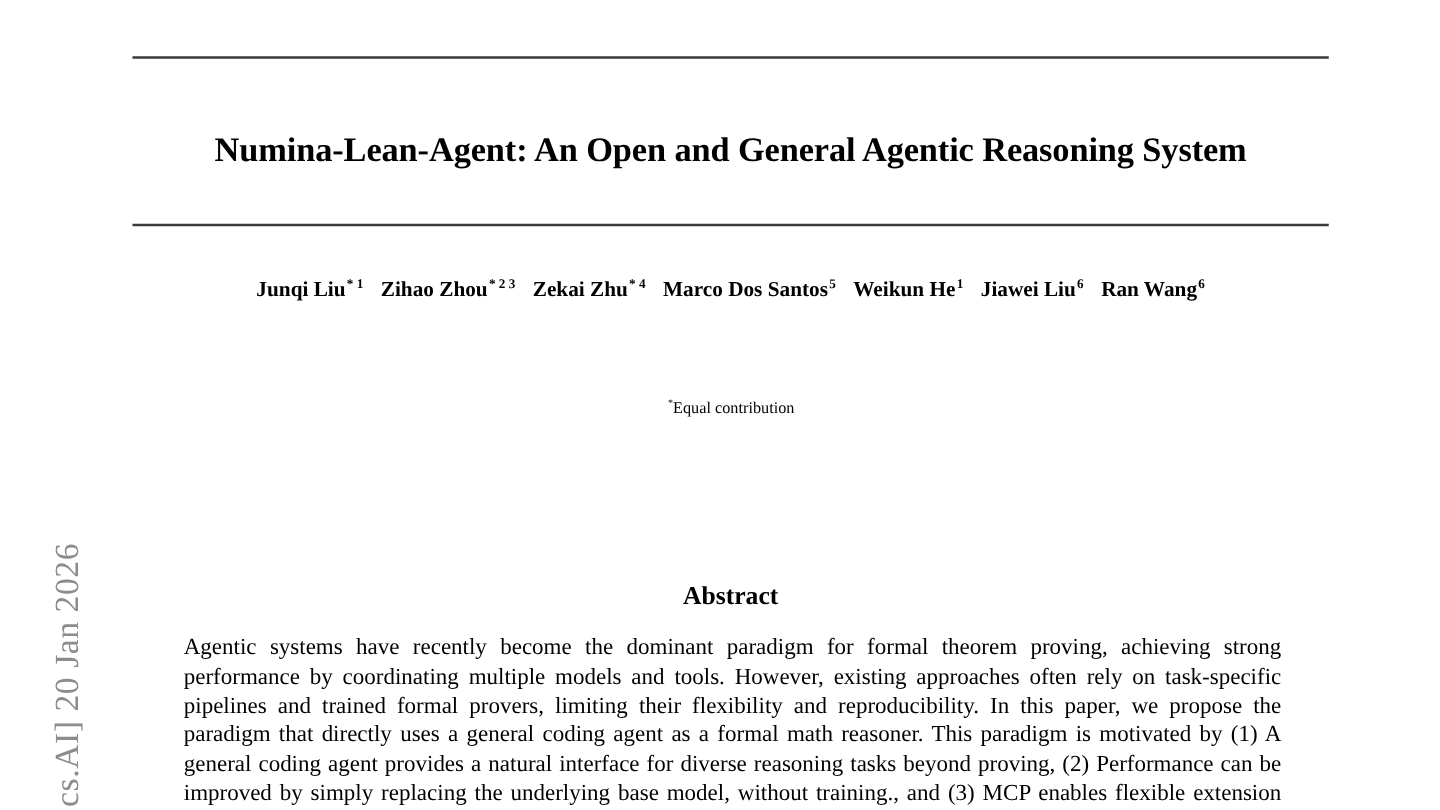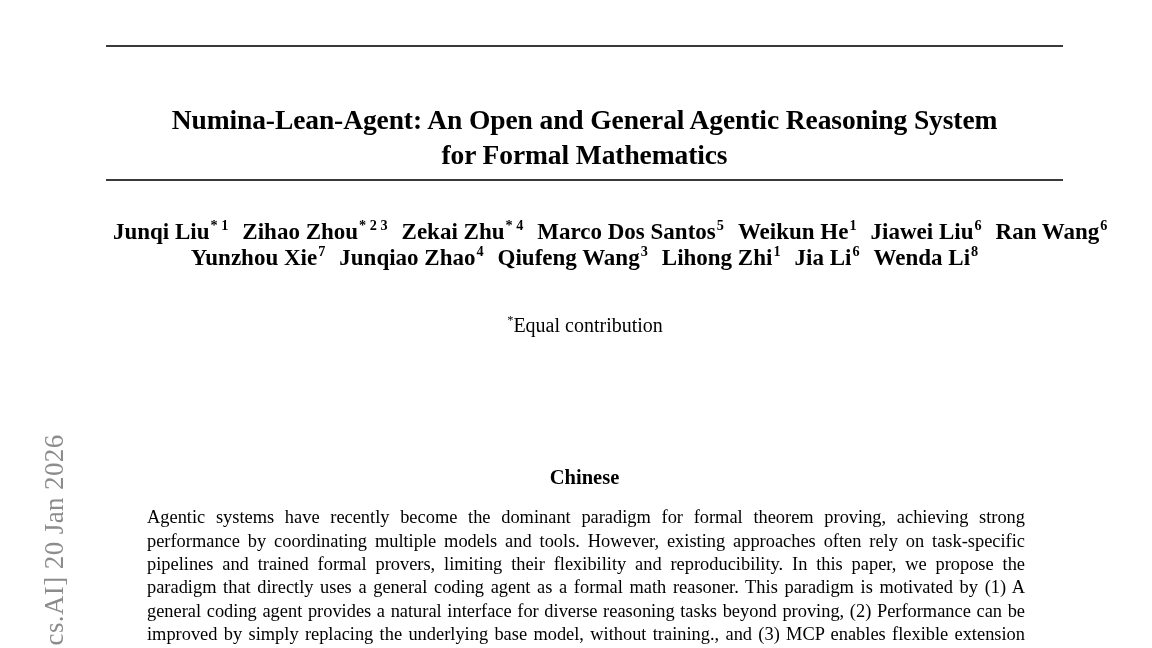--- a/index.html
+++ b/index.html
@@ -66,42 +66,42 @@
   }
   #title .line { display: block; }
 
   
   #authors {
     position: absolute;
     left: 106px;
     top: 219px;
     width: 957px;
     text-align: center;
-    font-size: 23px;
+    font-size: 17px;
     font-weight: bold;
     line-height: 26px;
   }
   #authors .arow { display: block; white-space: nowrap; }
   #authors .name { margin: 0 7px; }
   sup {
     font-size: 0.62em;
     font-weight: bold;
     vertical-align: super;
     line-height: 0;
     margin-left: 1px;
   }
 
   
   #affiliations {
     position: absolute;
     left: 106px;
     top: 314px;
     width: 957px;
     text-align: center;
-    font-size: 20px;
+    font-size: 13px;
     line-height: 23.4px;
   }
   #affiliations .aff-line { display: block; }
   #affiliations .aff { margin: 0 6px; white-space: nowrap; }
   #affiliations sup { font-weight: normal; }
 
   
   #abstract-heading {
     position: absolute;
     left: 106px;
@@ -126,31 +126,29 @@
 <body>
 
 <div id="arxiv-stamp">cs.AI]  20 Jan 2026</div>
 
 <div id="page">
 
   <div class="rule" id="rule-top"></div>
 
   <h1 id="title">
     <span class="line">Numina-Lean-Agent: An Open and General Agentic Reasoning System</span>
-    <span class="line">for Formal Mathematics</span>
   </h1>
 
   <div class="rule" id="rule-bottom"></div>
 
   <div id="authors">
       <span class="arow"><span class="name">Junqi Liu<sup>* 1</sup></span><span class="name">Zihao Zhou<sup>* 2 3</sup></span><span class="name">Zekai Zhu<sup>* 4</sup></span><span class="name">Marco Dos Santos<sup>5</sup></span><span class="name">Weikun He<sup>1</sup></span><span class="name">Jiawei Liu<sup>6</sup></span><span class="name">Ran Wang<sup>6</sup></span></span>
-      <span class="arow"><span class="name">Yunzhou Xie<sup>7</sup></span><span class="name">Junqiao Zhao<sup>4</sup></span><span class="name">Qiufeng Wang<sup>3</sup></span><span class="name">Lihong Zhi<sup>1</sup></span><span class="name">Jia Li<sup>6</sup></span><span class="name">Wenda Li<sup>8</sup></span></span>
     </div>
 
   <div id="affiliations">
       <span class="aff-line"><sup>*</sup>Equal contribution</span>
     </div>
 
-  <h2 id="abstract-heading">Chinese</h2>
+  <h2 id="abstract-heading">Abstract</h2>
 
   <p id="abstract-body">Agentic systems have recently become the dominant paradigm for formal theorem proving, achieving strong performance by coordinating multiple models and tools. However, existing approaches often rely on task-specific pipelines and trained formal provers, limiting their flexibility and reproducibility. In this paper, we propose the paradigm that directly uses a general coding agent as a formal math reasoner. This paradigm is motivated by (1) A general coding agent provides a natural interface for diverse reasoning tasks beyond proving, (2) Performance can be improved by simply replacing the underlying base model, without training., and (3) MCP enables flexible extension and autonomous calling of specialized tools, avoiding complex design. Based on this paradigm, we</p>
 
 </div>
 
 </body></html>

